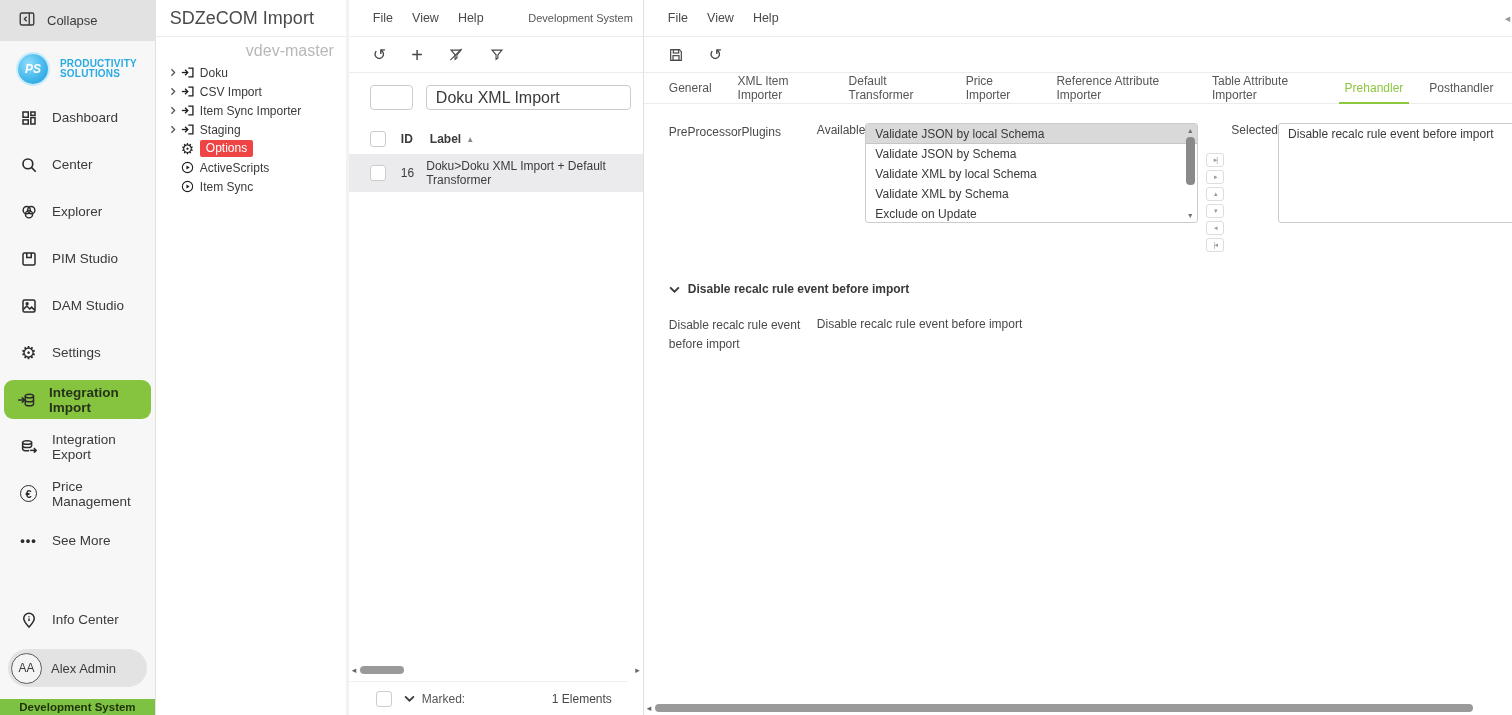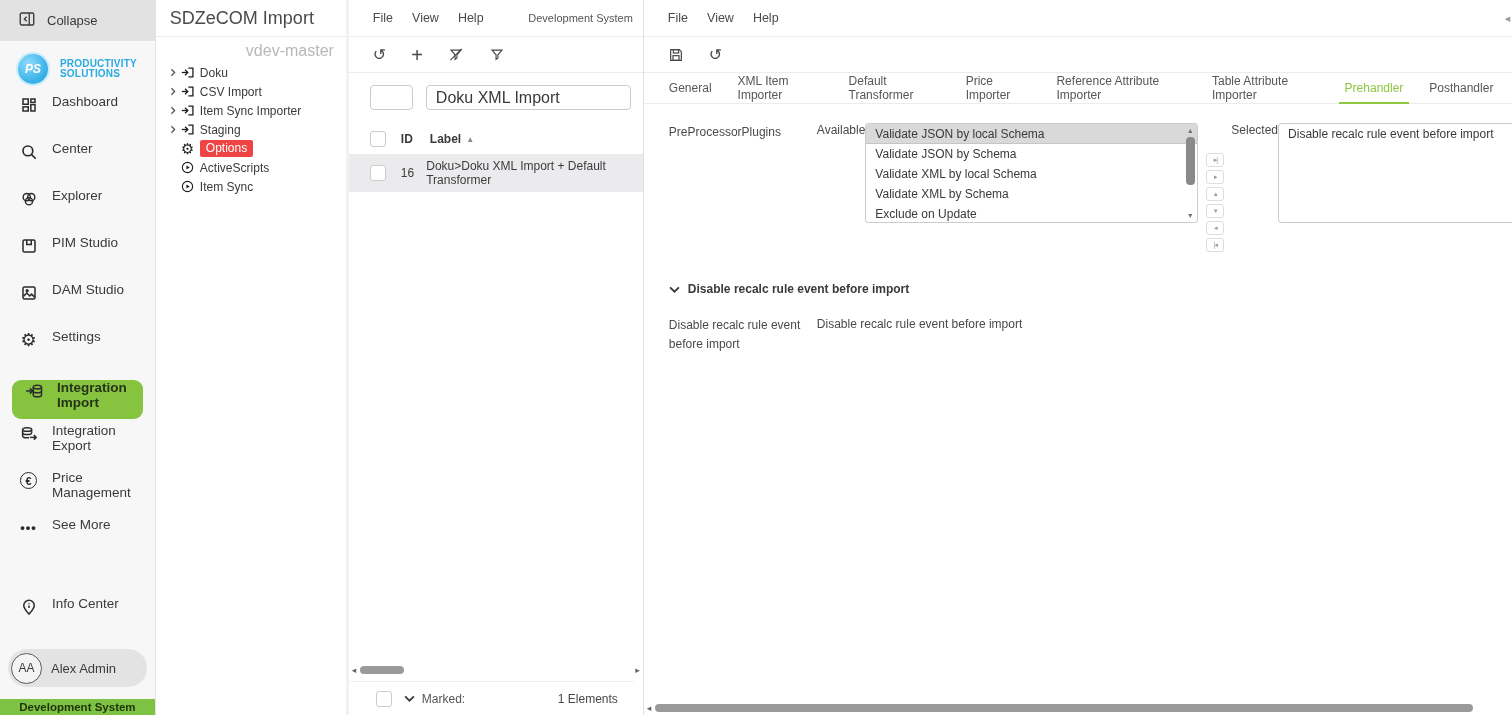--- a/index.html
+++ b/index.html
@@ -9,23 +9,23 @@
 
   
   .sidebar { width:190px; background:#f7f7f7; border-right:1px solid #e2e2e2; display:flex; flex-direction:column; }
   .collapse-row { height:41px; background:#e2e2e2; display:flex; align-items:center; gap:11px; padding-left:18px; font-size:13px; color:#3a3a3a; cursor:pointer; flex:0 0 auto;}
   .brand { display:flex; align-items:center; gap:12px; padding:13px 18px 10px; flex:0 0 auto;}
   .brand-circle { width:30px; height:30px; border-radius:50%; flex:0 0 auto;
     background:radial-gradient(circle at 35% 32%, #8edcfb 0%, #45b8ec 55%, #1d9cd8 100%);
     color:#fff; font-weight:bold; font-style:italic; font-size:12px; display:flex; align-items:center; justify-content:center;
     box-shadow:0 0 0 2px #c9ecfb; }
   .brand-text { color:#29abe2; font-size:10px; font-weight:bold; line-height:10.5px; letter-spacing:.2px; }
-  .nav-item { height:47px; display:flex; align-items:flex-start; gap:13px; padding:0 8px 0 18px; font-size:13.5px; color:#3a3a3a; cursor:pointer; flex:0 0 auto;}
+  .nav-item { height:47px; display:flex; align-items:center; gap:13px; padding:0 8px 0 18px; font-size:13.5px; color:#3a3a3a; cursor:pointer; flex:0 0 auto;}
   .nav-item .ic { width:21px; height:21px; display:flex; align-items:center; justify-content:center; color:#2b2b2b; flex:0 0 auto;}
-  .nav-item.active { height:39px; margin:4px 12px; padding-left:11px; border-radius:9px; background:#86c440; font-weight:bold; color:#26331a; }
+  .nav-item.active { height:39px; margin:4px 4px; padding-left:11px; border-radius:9px; background:#86c440; font-weight:bold; color:#26331a; }
   .nav-spacer { flex:1 1 auto; }
   .euro-circle { width:17px; height:17px; border:1.8px solid #2b2b2b; border-radius:50%; font-size:11px; font-weight:bold; display:flex; align-items:center; justify-content:center; }
   .dots { font-size:13px; font-weight:bold; letter-spacing:1px; color:#2b2b2b; }
   .user-pill { margin:6px 8px 12px; background:#e3e3e3; border-radius:20px; height:38px; display:flex; align-items:center; gap:9px; padding:0 10px 0 3px; cursor:pointer; flex:0 0 auto;}
   .avatar { width:31px; height:31px; border-radius:50%; border:1.5px solid #5c5c5c; background:#f4f4f4; display:flex; align-items:center; justify-content:center; font-size:12px; color:#3a3a3a; }
   .user-name { font-size:13px; }
   .env-bar { height:16px; background:#7dc242; color:#1f3109; font-size:11.5px; font-weight:bold; display:flex; align-items:center; justify-content:center; flex:0 0 auto;}
 
   
   .tree { width:190px; background:#fff; display:flex; flex-direction:column; flex:0 0 auto; }
@@ -60,21 +60,21 @@
   .thead .col-id { width:29px; margin-left:15px; cursor:pointer; }
   .col-label { display:flex; align-items:center; gap:5px; cursor:pointer; }
   .sort-arrow { font-size:8px; color:#8a8a8a; }
   .trow { display:flex; align-items:center; height:38px; padding-left:21px; background:#ebebee; cursor:pointer; }
   .trow .cell-id { width:29px; margin-left:15px; }
   .hscroll { position:absolute; left:3px; right:3px; height:10px; display:flex; align-items:center; }
   .hscroll.listp-pos { bottom:40px; }
   .sb-arrow { font-size:9px; color:#666; line-height:10px; cursor:pointer; }
   .h-track { flex:1; height:10px; display:flex; align-items:center; padding:0 4px; }
   .h-thumb { height:8px; background:#9a9a9a; border-radius:4px; cursor:grab; }
-  .list-footer { position:absolute; bottom:0; left:0; right:9px; height:34px; border-top:1px solid #f0f0f0; display:flex; align-items:center; padding:0 16px 0 27px; color:#555; }
+  .list-footer { position:absolute; bottom:0; left:0; right:15px; height:34px; border-top:1px solid #f0f0f0; display:flex; align-items:center; padding:0 16px 0 27px; color:#555; }
   .list-footer .chev { margin:0 7px 0 12px; color:#3a3a3a; display:flex; cursor:pointer; }
   .count { margin-left:auto; color:#474747; }
 
   
   .detail { flex:1; background:#fff; display:flex; flex-direction:column; position:relative; }
   .pager { display:flex; align-items:center; gap:9px; margin-right:8px; }
   .pager .pg-arrow { color:#9a9a9a; font-size:11px; cursor:pointer; }
   .pager .pg-val { color:#8a8a8a; font-size:12px; }
   .tabs { height:31px; display:flex; align-items:stretch; padding-left:12px; border-bottom:1px solid #ececec; font-size:12px; color:#565656; flex:0 0 auto;}
   .tab { padding:0 13px; display:flex; align-items:center; cursor:pointer; position:relative; }

